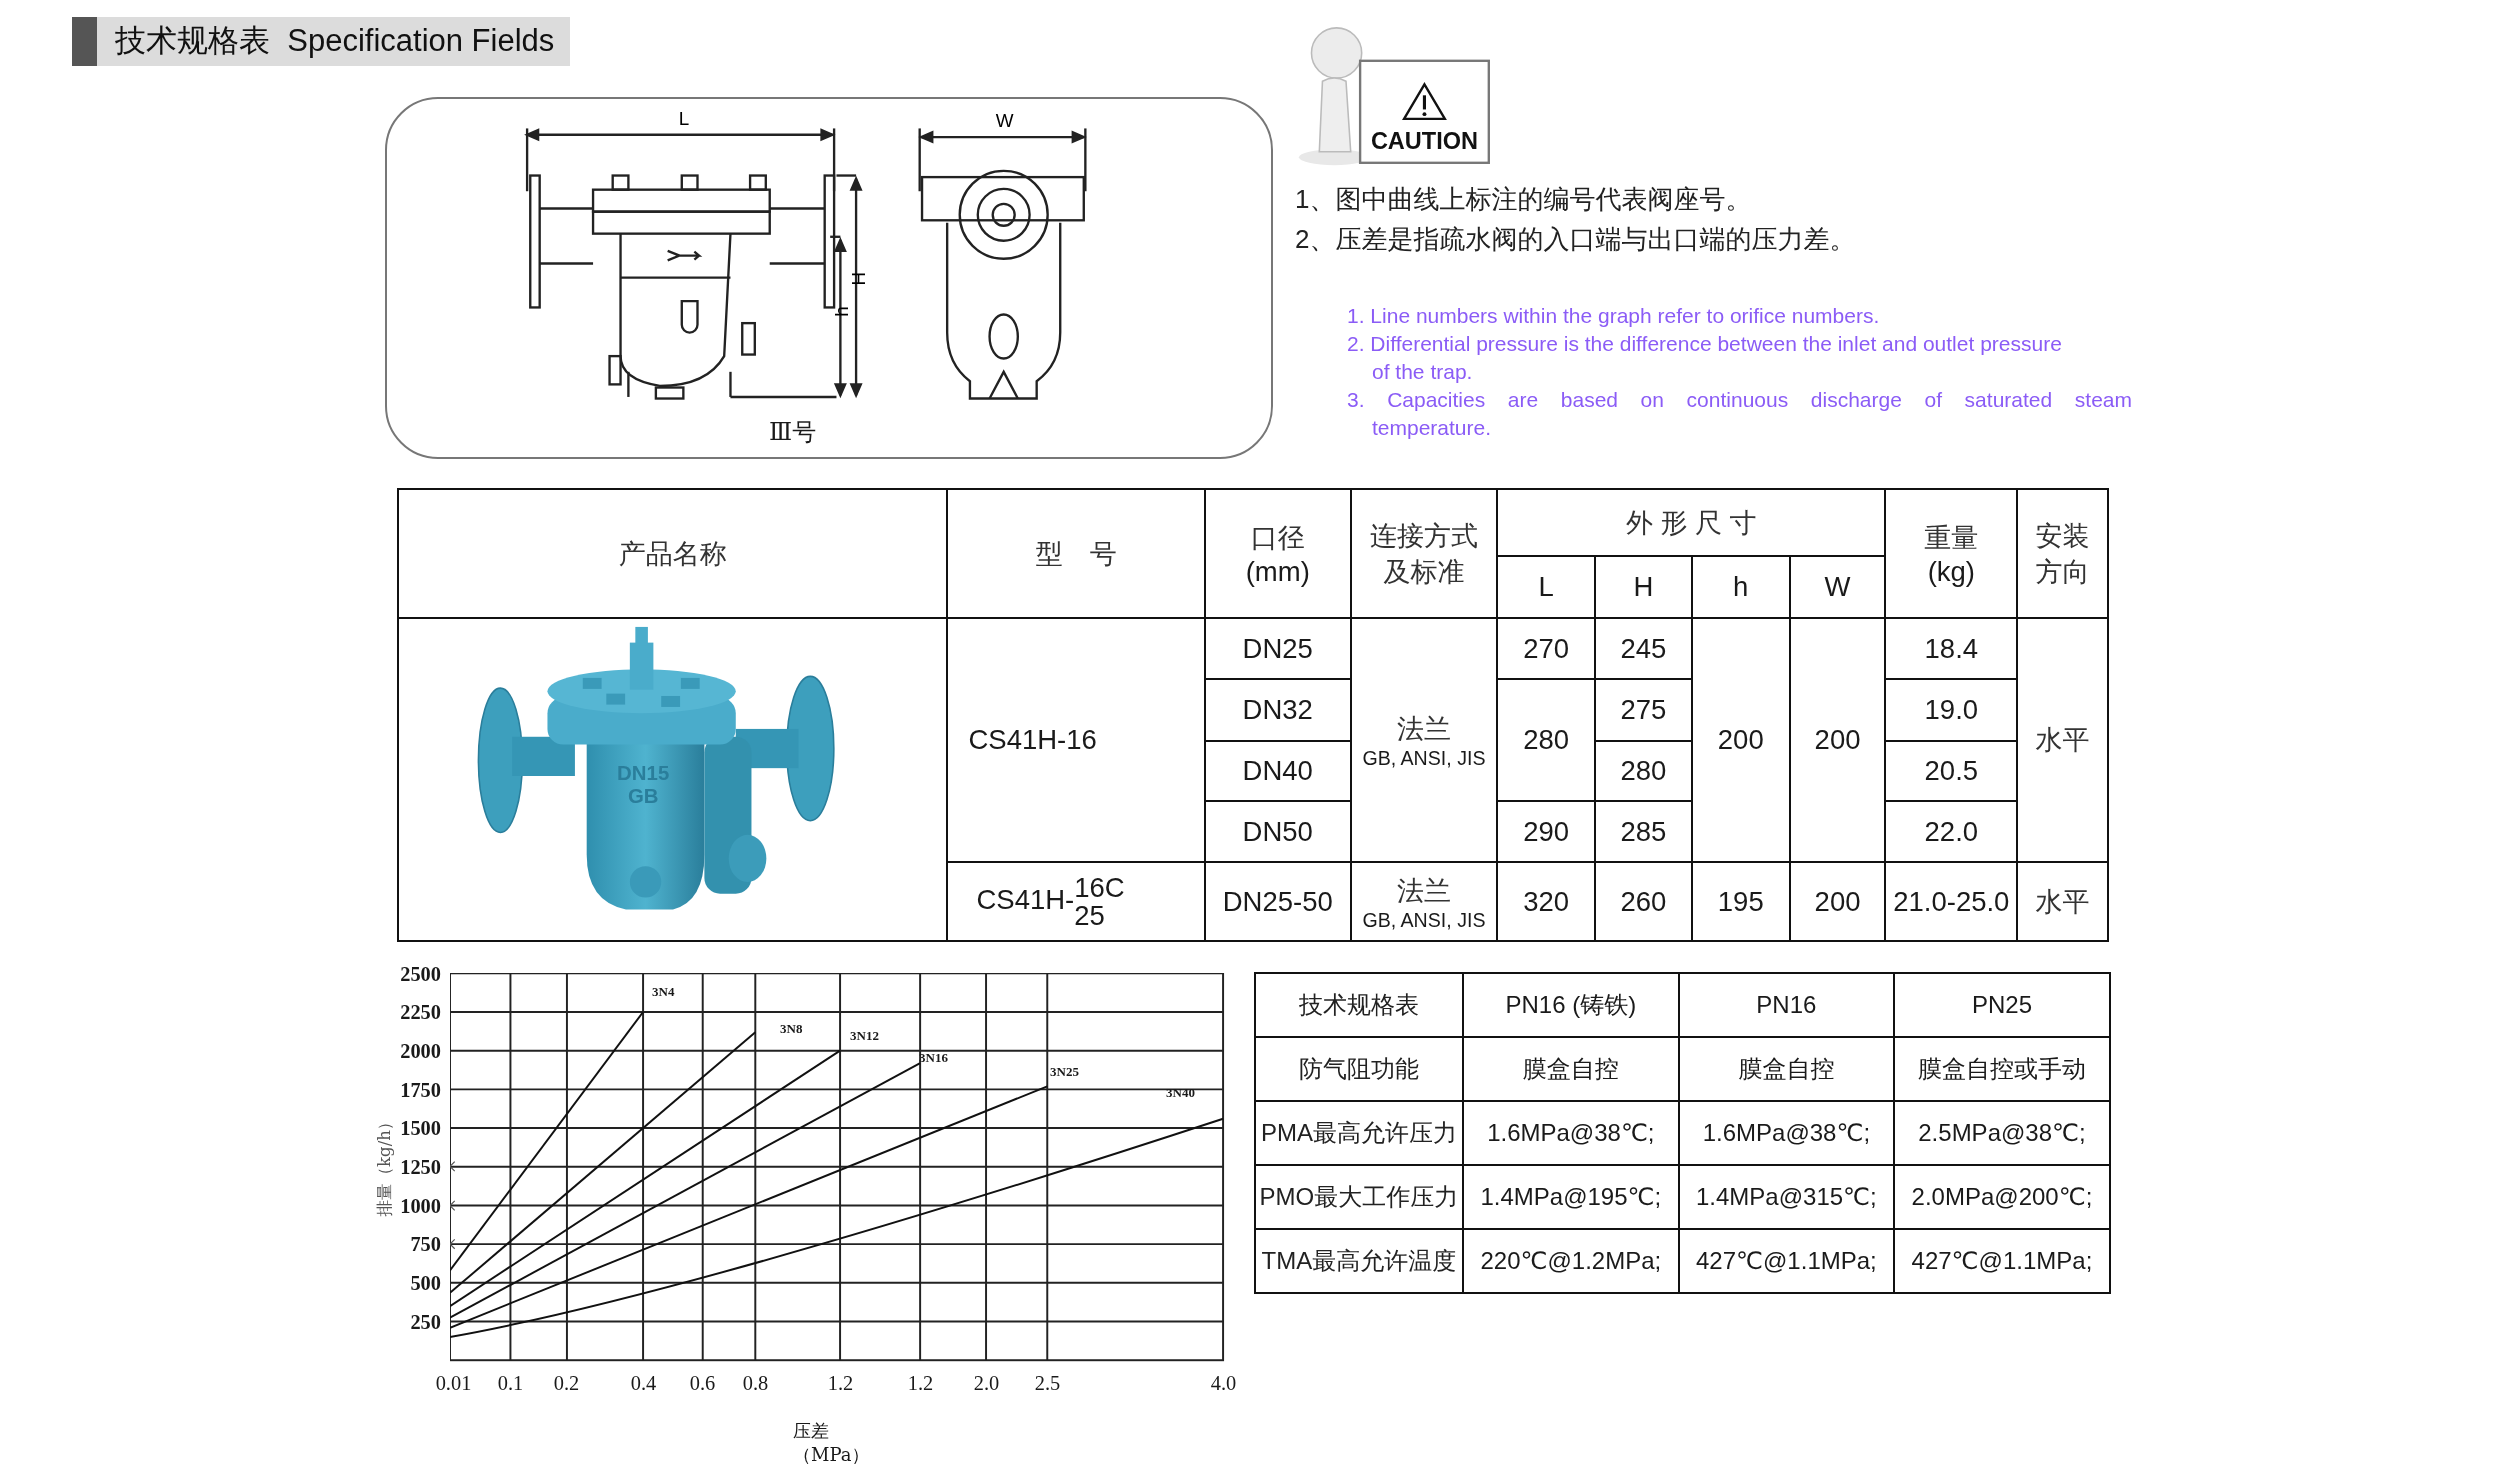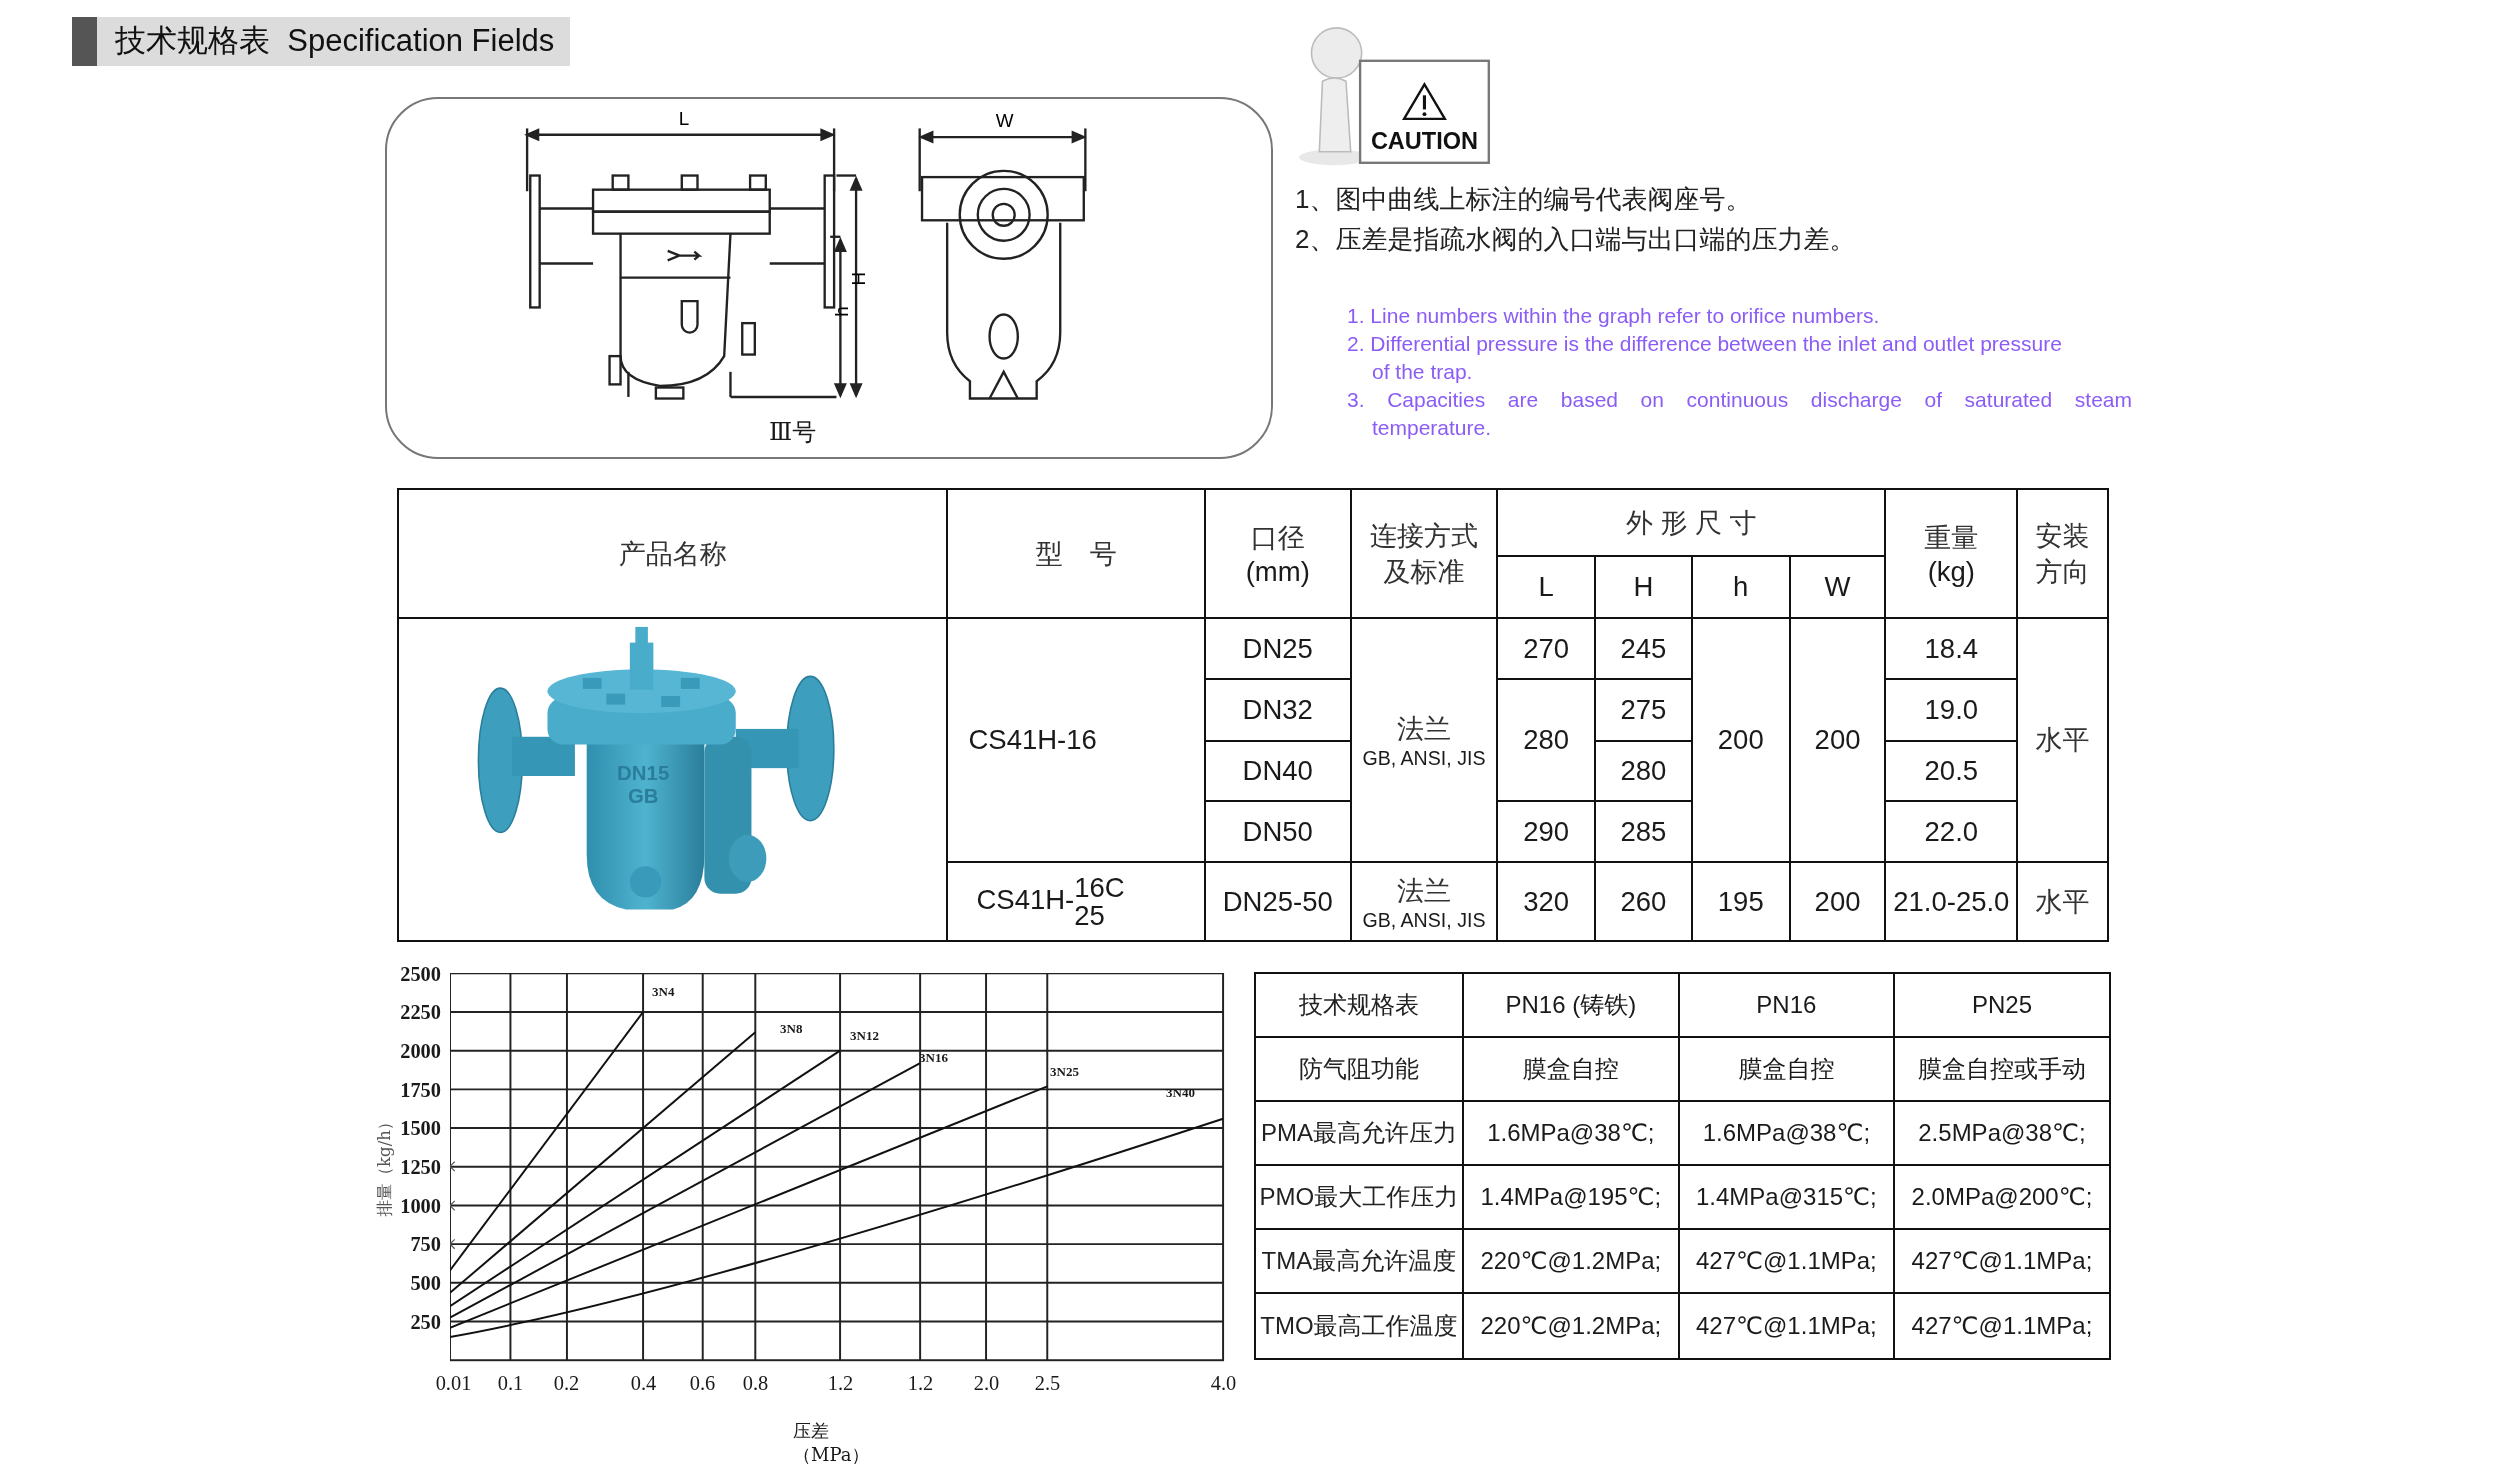--- a/index.html
+++ b/index.html
@@ -343,21 +343,15 @@
     <td>1.4MPa@195℃;</td>
     <td>1.4MPa@315℃;</td>
     <td>2.0MPa@200℃;</td>
   </tr>
   <tr style="height:64px">
     <td class="rh">TMA最高允许温度</td>
     <td>220℃@1.2MPa;</td>
     <td>427℃@1.1MPa;</td>
     <td>427℃@1.1MPa;</td>
   </tr>
-  <tr style="height:66px">
-    <td class="rh">TMO最高工作温度</td>
-    <td>220℃@1.2MPa;</td>
-    <td>427℃@1.1MPa;</td>
-    <td>427℃@1.1MPa;</td>
-  </tr>
 </tbody>
   </table>
 
 
 </body></html>

